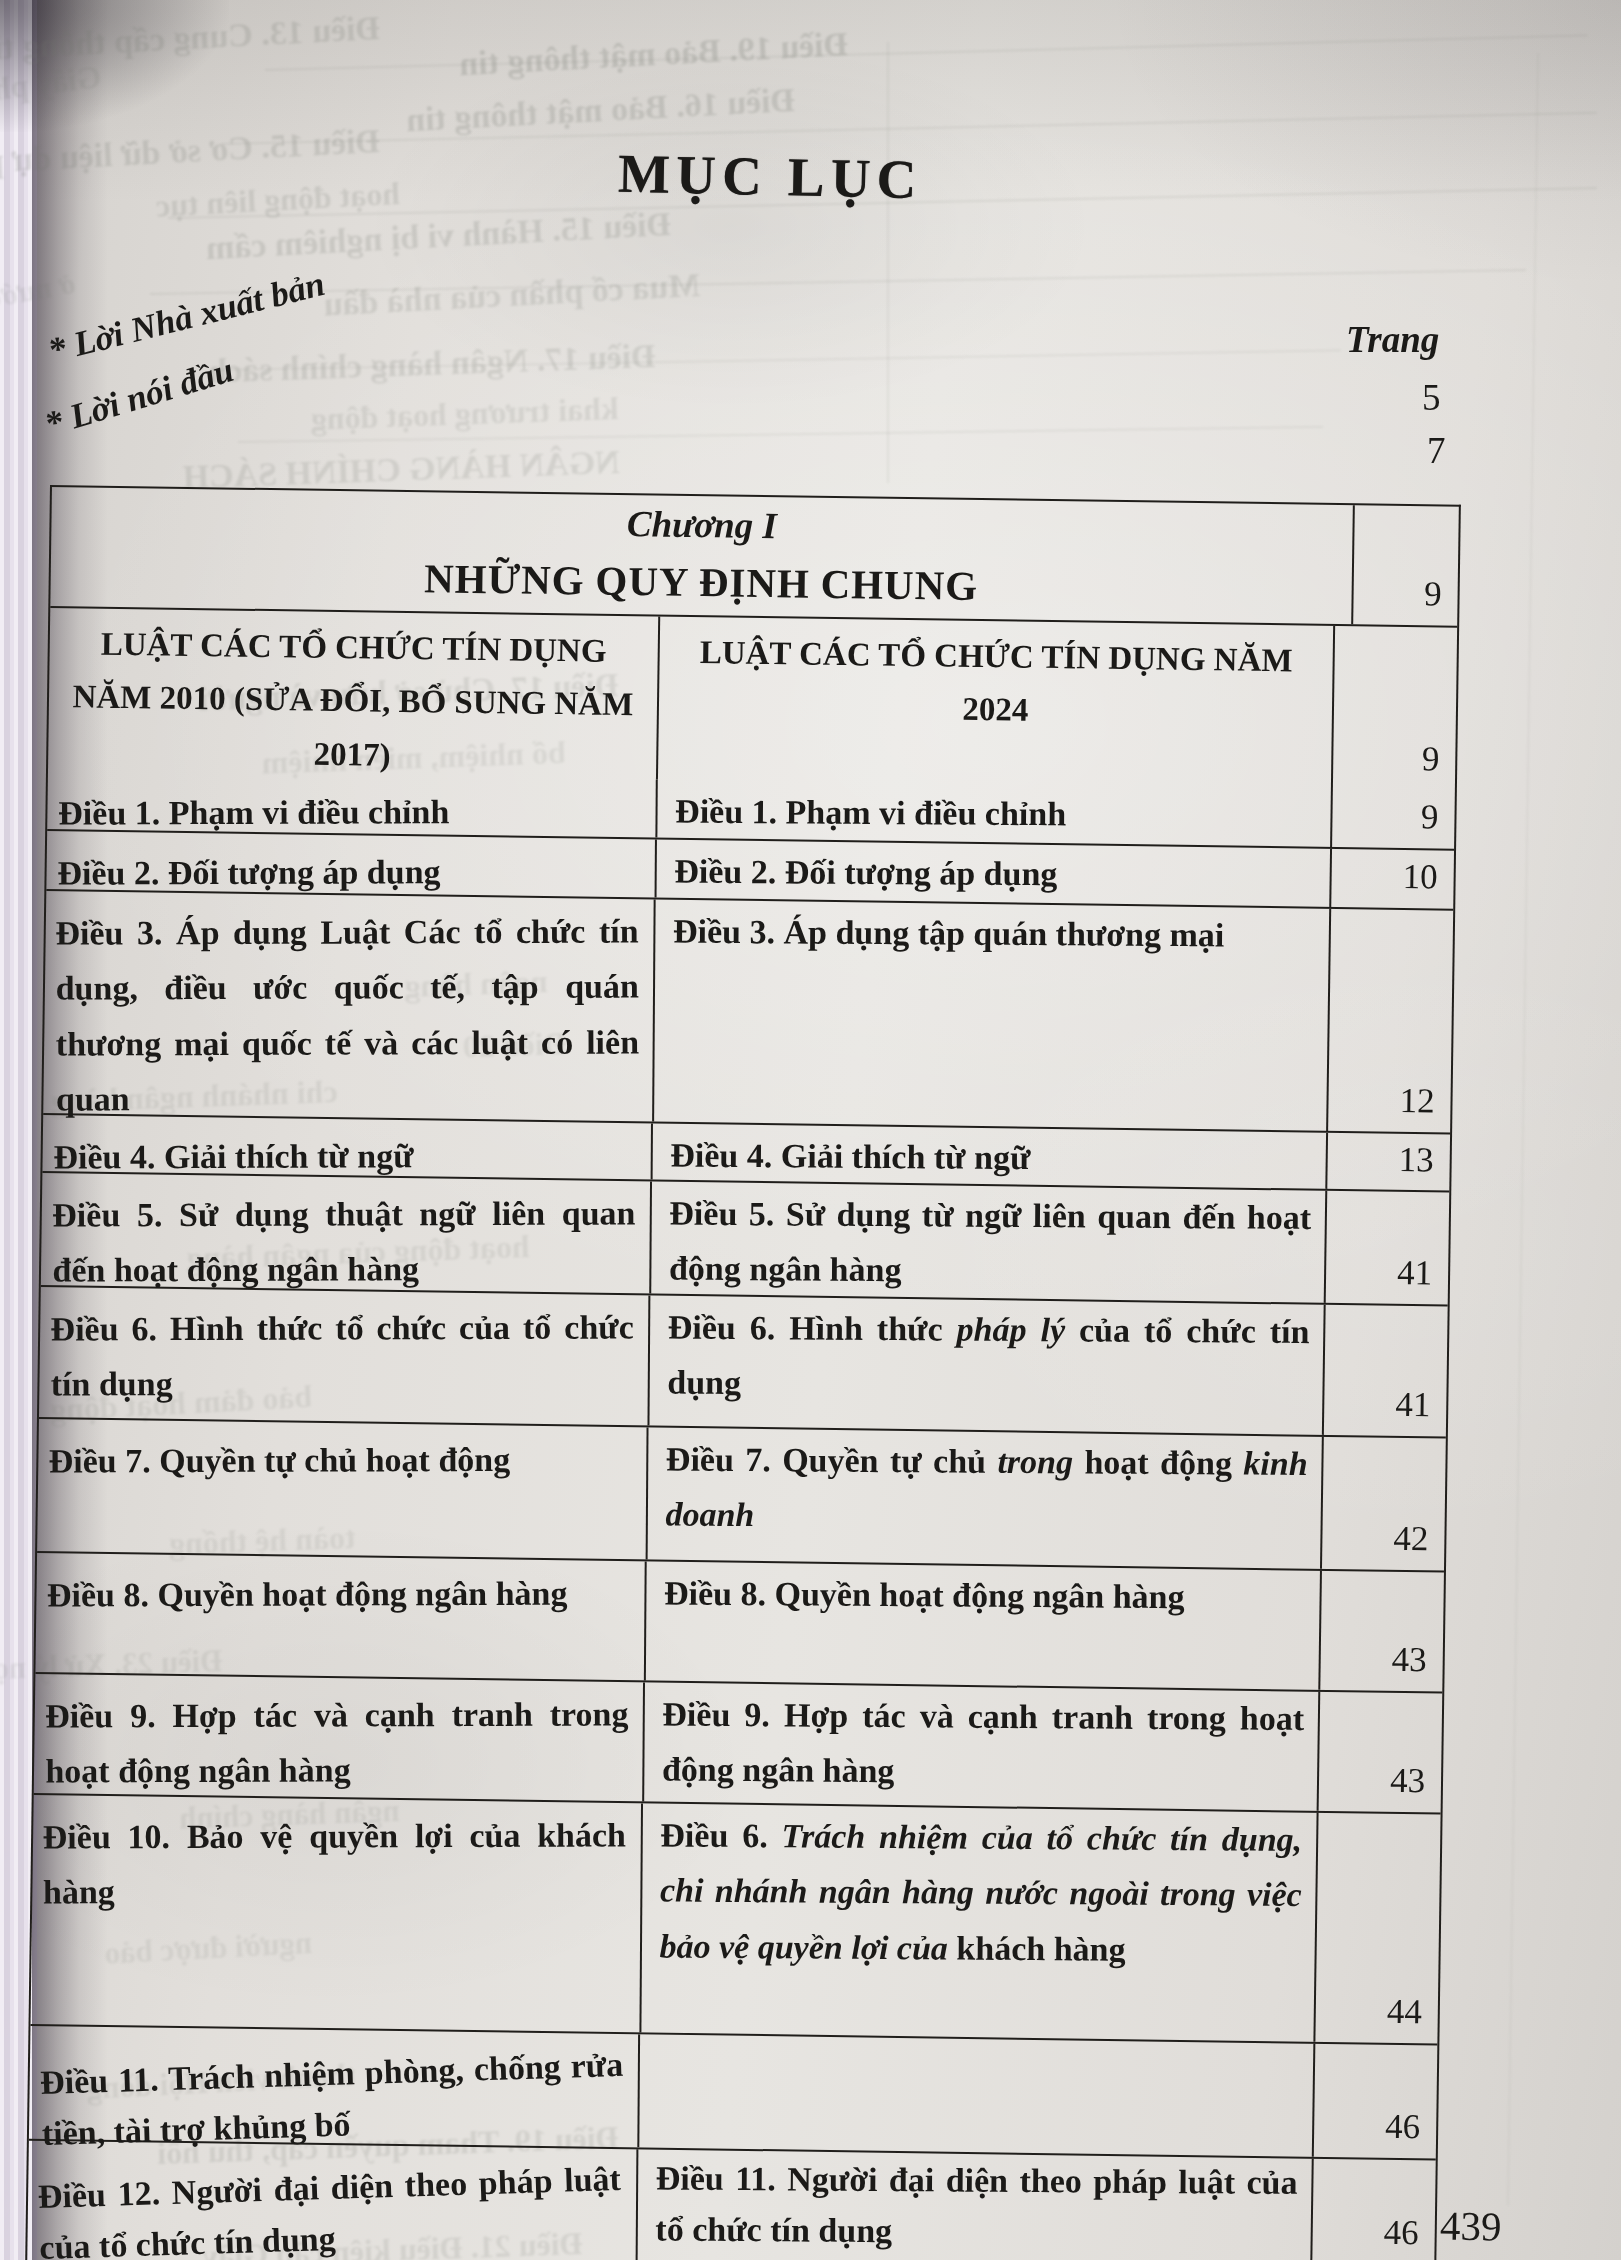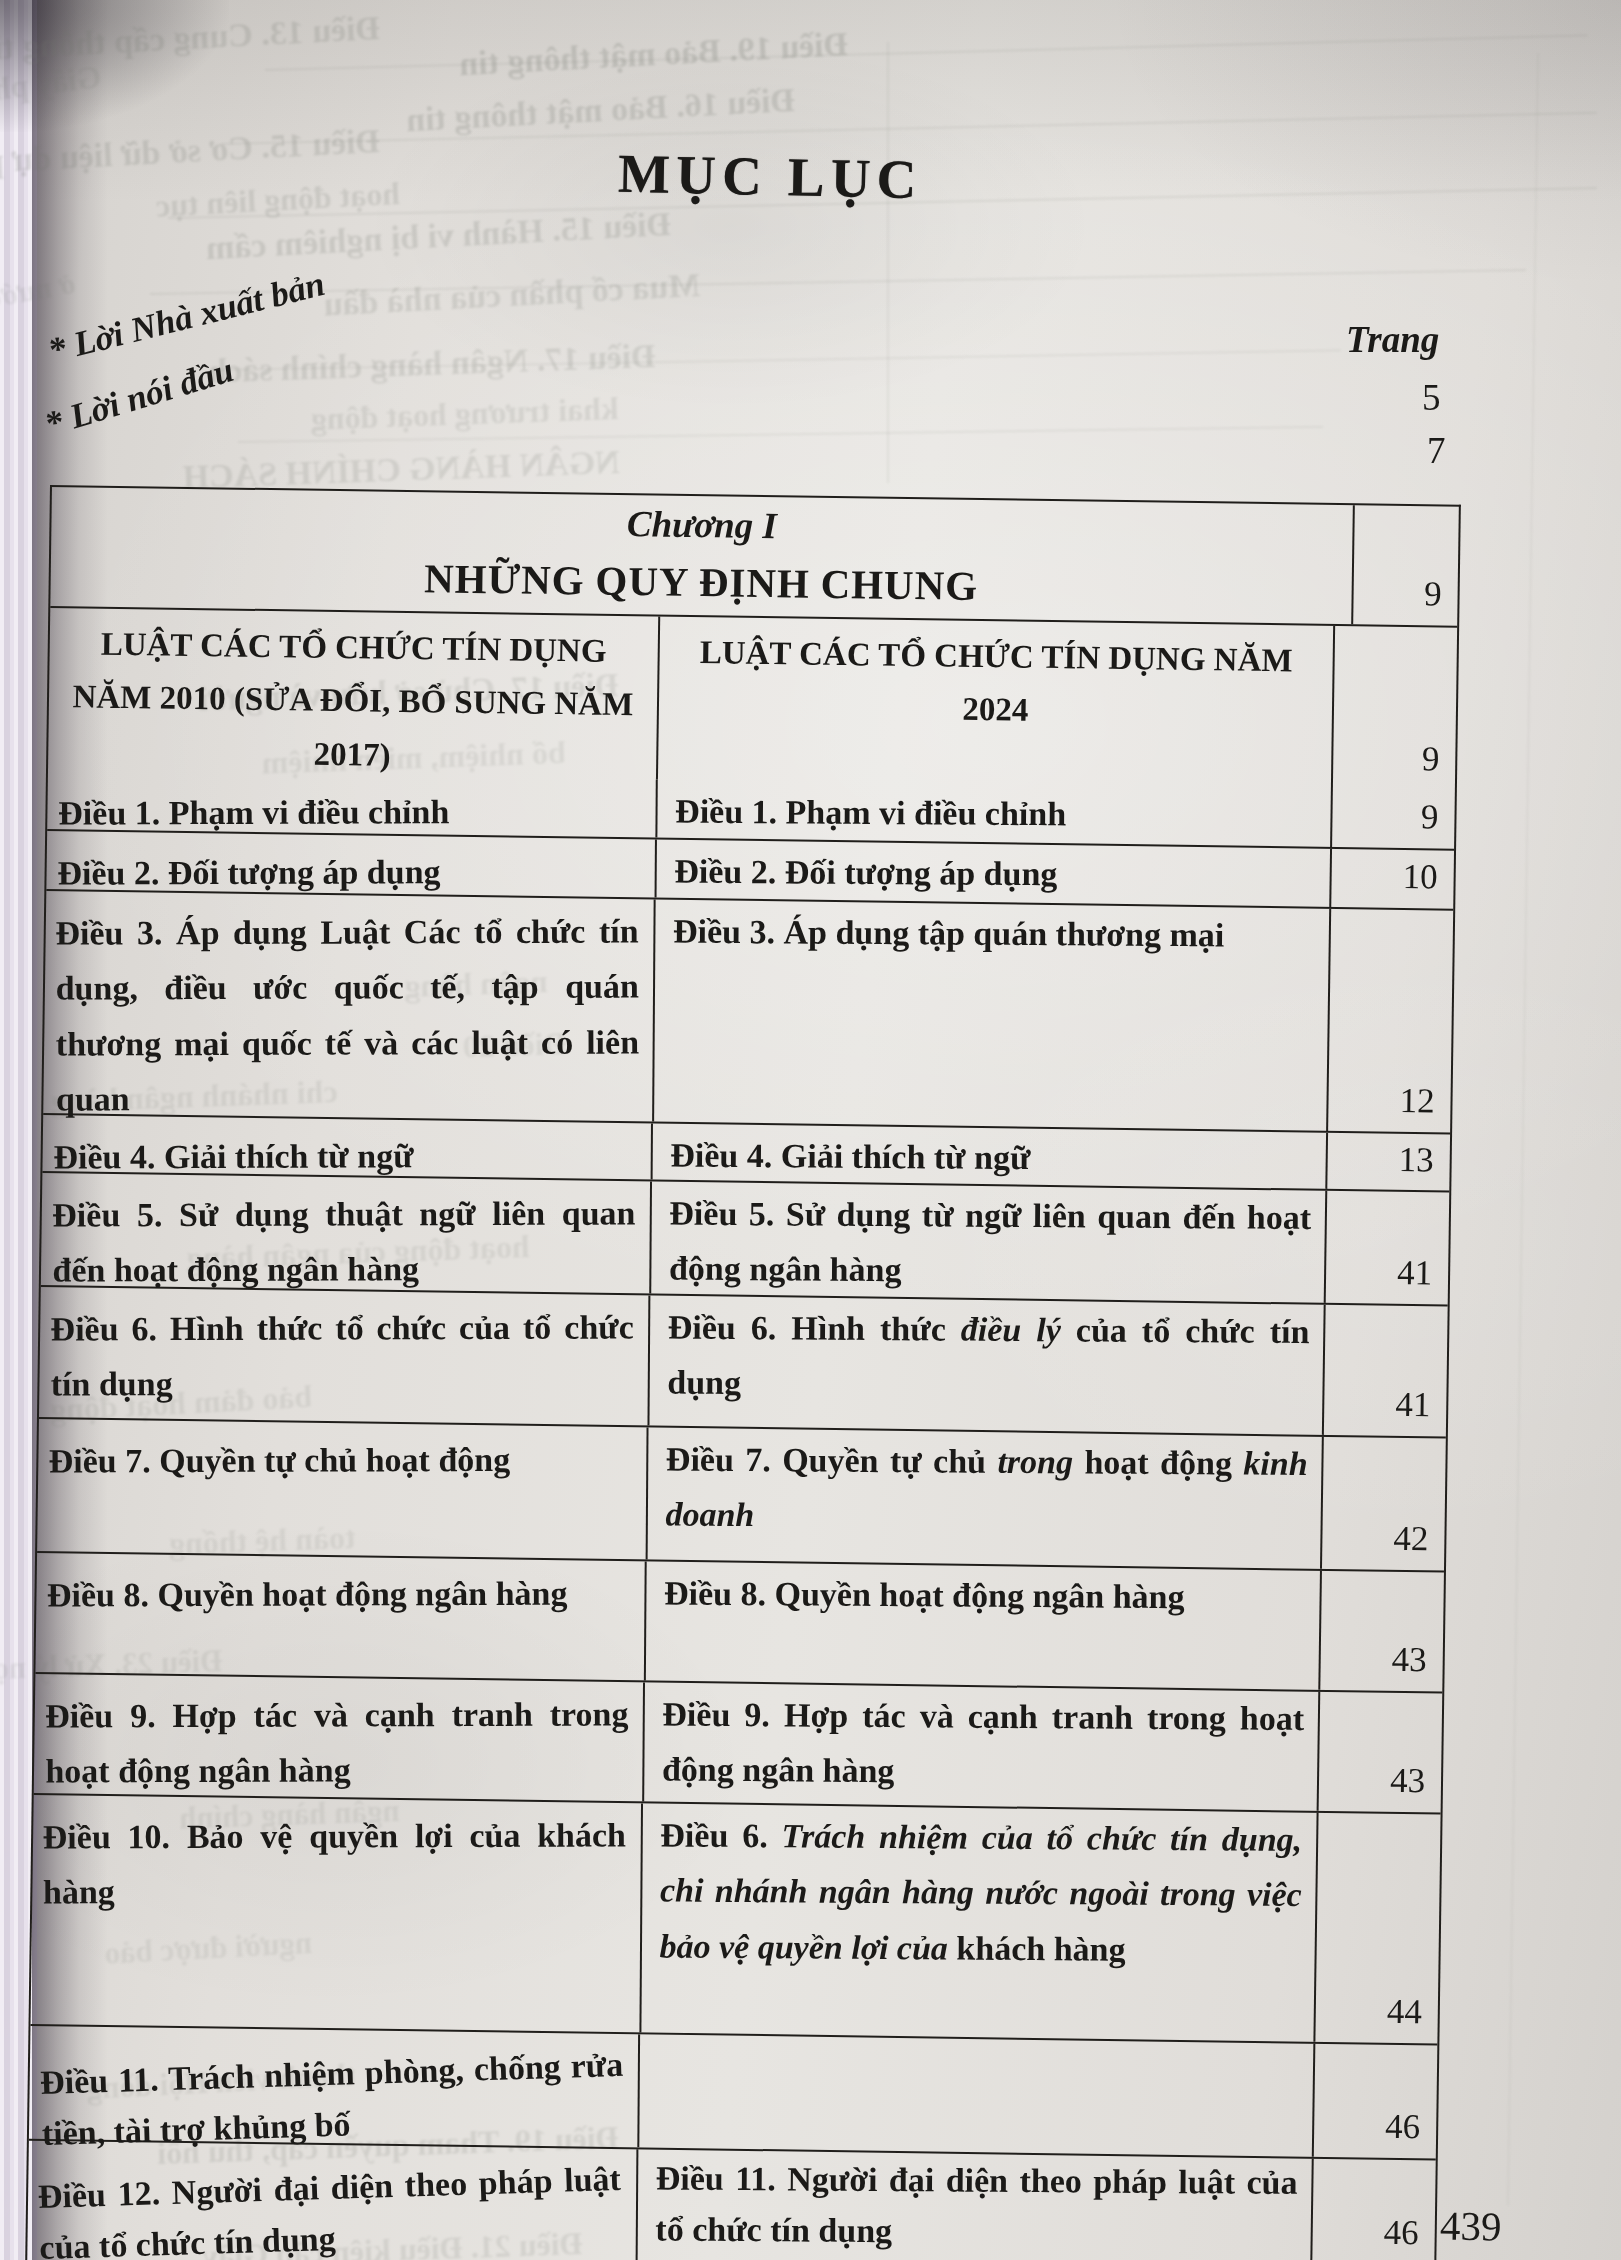--- a/index.html
+++ b/index.html
@@ -164,21 +164,21 @@
           <div class="c2"><span>Điều 4. Giải thích từ ngữ</span></div>
           <div class="c3">13</div>
         </div>
         <div class="trow a-b" style="height: 112px;">
           <div class="c1">Điều 5. Sử dụng thuật ngữ liên quan đến hoạt động ngân hàng</div>
           <div class="c2"><span>Điều 5. Sử dụng từ ngữ liên quan đến hoạt động ngân hàng</span></div>
           <div class="c3">41</div>
         </div>
         <div class="trow a-b" style="height: 130px;">
           <div class="c1">Điều 6. Hình thức tổ chức của tổ chức tín dụng</div>
-          <div class="c2"><span>Điều 6. Hình thức </span><span class="it">điều lý</span><span> của tổ chức tín dụng</span></div>
+          <div class="c2"><span>Điều 6. Hình thức </span><span class="it">pháp lý</span><span> của tổ chức tín dụng</span></div>
           <div class="c3">41</div>
         </div>
         <div class="trow a-b" style="height: 132px;">
           <div class="c1">Điều 7. Quyền tự chủ hoạt động</div>
           <div class="c2"><span>Điều 7. Quyền tự chủ </span><span class="it">trong</span><span> hoạt động </span><span class="it">kinh doanh</span></div>
           <div class="c3">42</div>
         </div>
         <div class="trow a-b" style="height: 119px;">
           <div class="c1">Điều 8. Quyền hoạt động ngân hàng</div>
           <div class="c2"><span>Điều 8. Quyền hoạt động ngân hàng</span></div>

